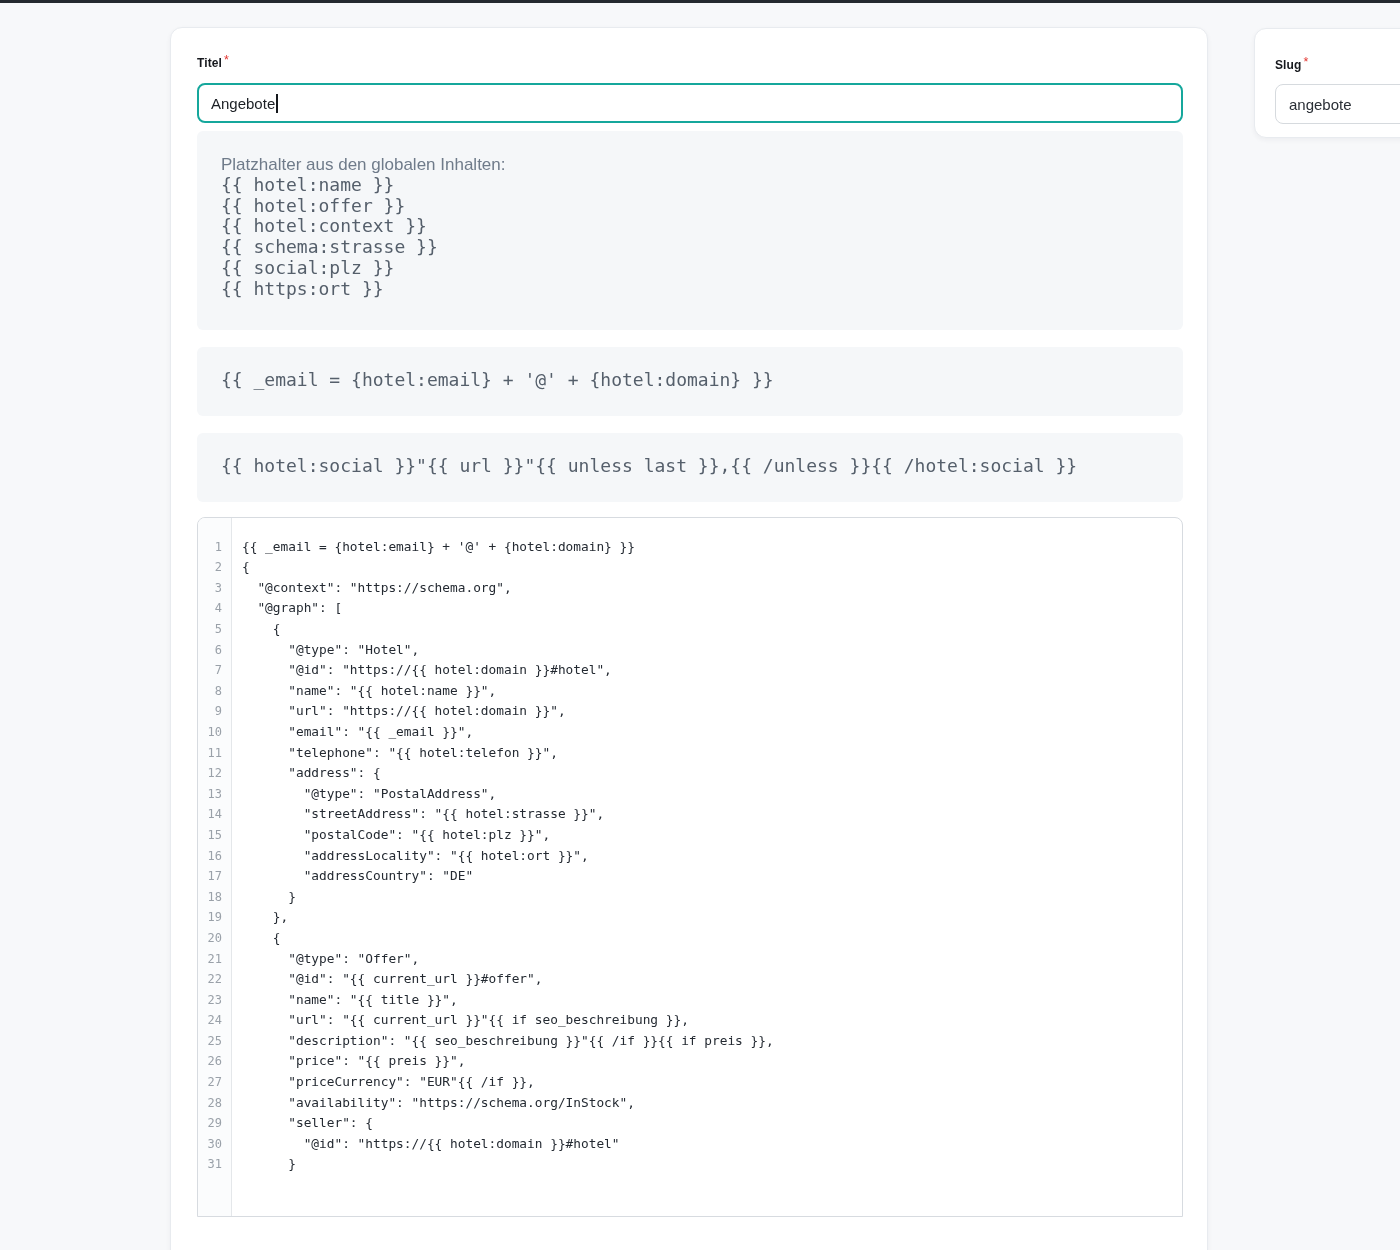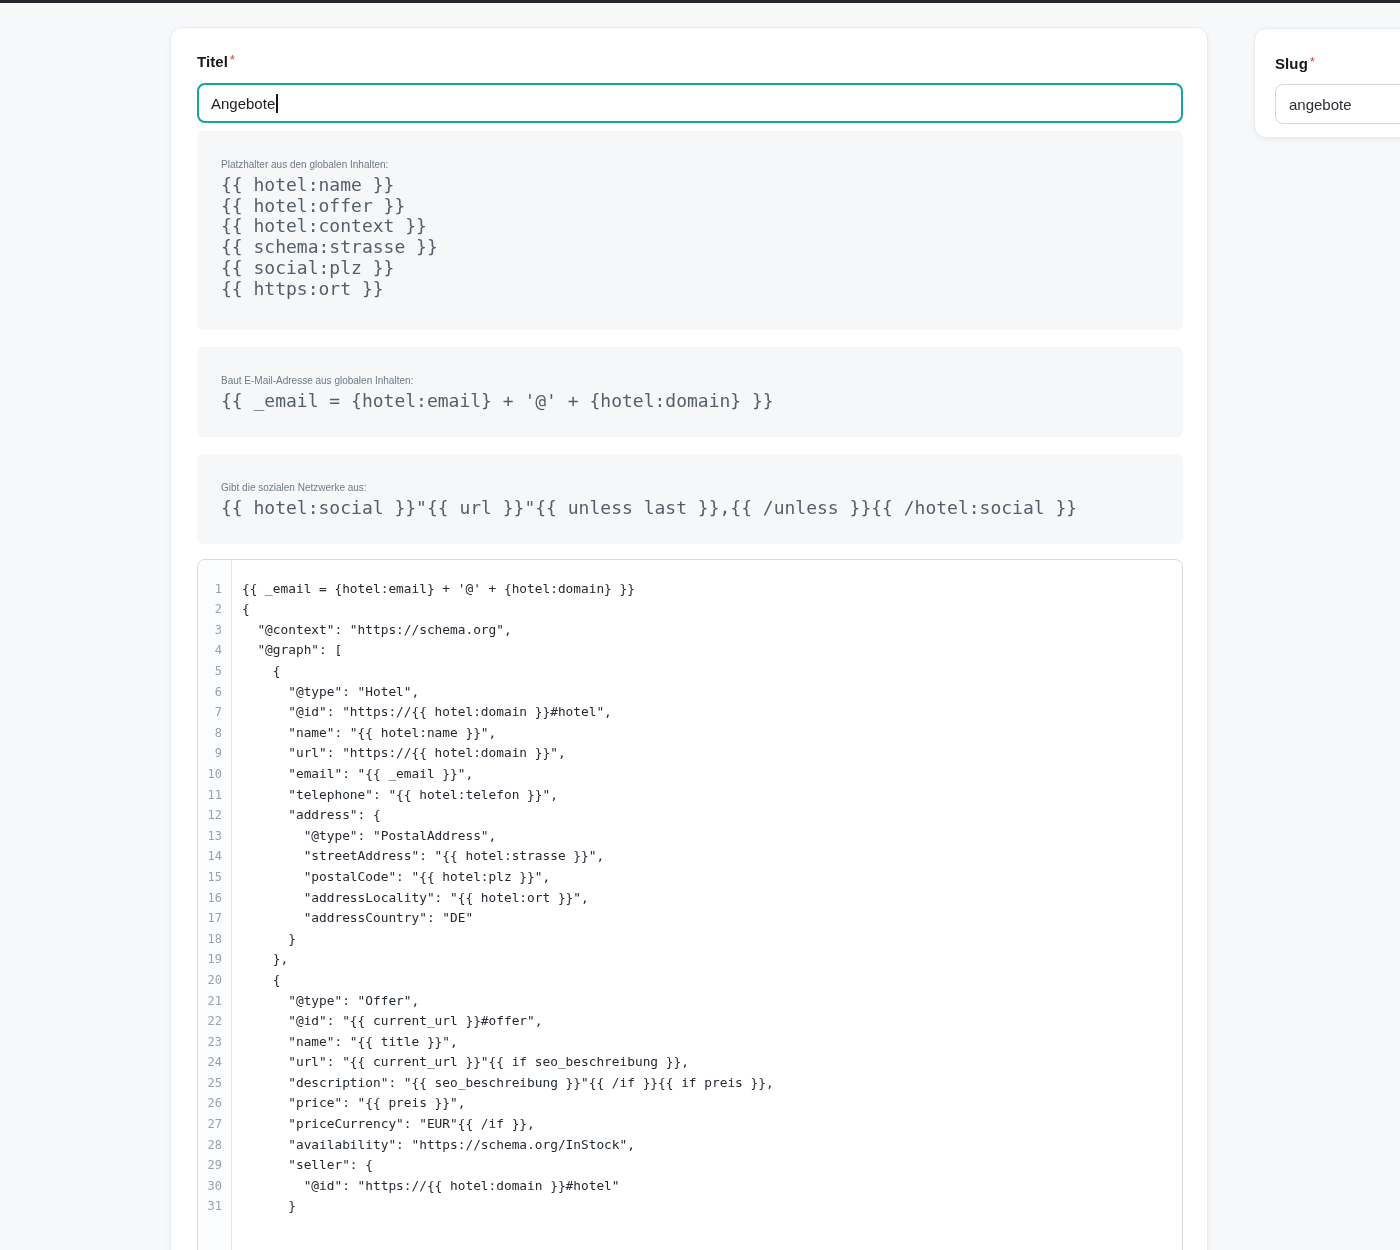--- a/index.html
+++ b/index.html
@@ -33,21 +33,21 @@
   
   .main-card{
     position:absolute;left:170px;top:27px;width:1038px;height:1380px;
     background:var(--card-bg);
     border:1px solid var(--card-border);
     border-radius:12px;
     box-shadow:0 2px 5px rgba(30,40,60,.05);
     padding:25px 24px 0 26px;
   }
   .field-label{
-    font-size:15px;font-weight:bold;color:var(--label);
+    font-size:12px;font-weight:bold;color:var(--label);
     letter-spacing:.1px;line-height:16px;
   }
   .req{color:var(--required);margin-left:2px;font-size:12.5px;vertical-align:top;}
   .titel-input{
     margin-top:12px;width:100%;height:40px;
     border:2px solid var(--focus);border-radius:8px;
     background:#fff;
     display:flex;align-items:center;
     padding:0 12px;
     font-size:15px;color:#1b1f24;
@@ -64,21 +64,21 @@
   }
   
   .doc-box{
     background:var(--box-bg);
     border-radius:6px;
     padding:23px 24px 25px;
   }
   .doc-box.first{margin-top:8px;padding-bottom:31px;}
   .doc-box + .doc-box{margin-top:17px;}
   .doc-heading{
-    font-size:10px;color:var(--doc-sans);line-height:21px;
+    font-size:17px;color:var(--doc-sans);line-height:21px;
   }
   .doc-line{
     font-family:"DejaVu Sans Mono", monospace;
     font-size:18px;color:var(--doc-mono);line-height:20.7px;
     white-space:pre;
   }
   
   .editor{
     margin-top:15px;
     border:1px solid var(--editor-border);
@@ -147,28 +147,26 @@
         <div class="doc-line">{{ hotel:name }}</div>
         <div class="doc-line">{{ hotel:offer }}</div>
         <div class="doc-line">{{ hotel:context }}</div>
         <div class="doc-line">{{ schema:strasse }}</div>
         <div class="doc-line">{{ social:plz }}</div>
         <div class="doc-line">{{ https:ort }}</div>
       </div>
   </div>
 
   <div class="doc-box">
-    <div class="doc-heading">Baut E-Mail-Adresse aus globalen Inhalten:</div>
     <div>
         <div class="doc-line">{{ _email = {hotel:email} + '@' + {hotel:domain} }}</div>
       </div>
   </div>
 
   <div class="doc-box">
-    <div class="doc-heading">Gibt die sozialen Netzwerke aus:</div>
     <div>
         <div class="doc-line">{{ hotel:social }}"{{ url }}"{{ unless last }},{{ /unless }}{{ /hotel:social }}</div>
       </div>
   </div>
 
   <div class="editor">
     <div class="gutter">
       <pre>1
 2
 3

